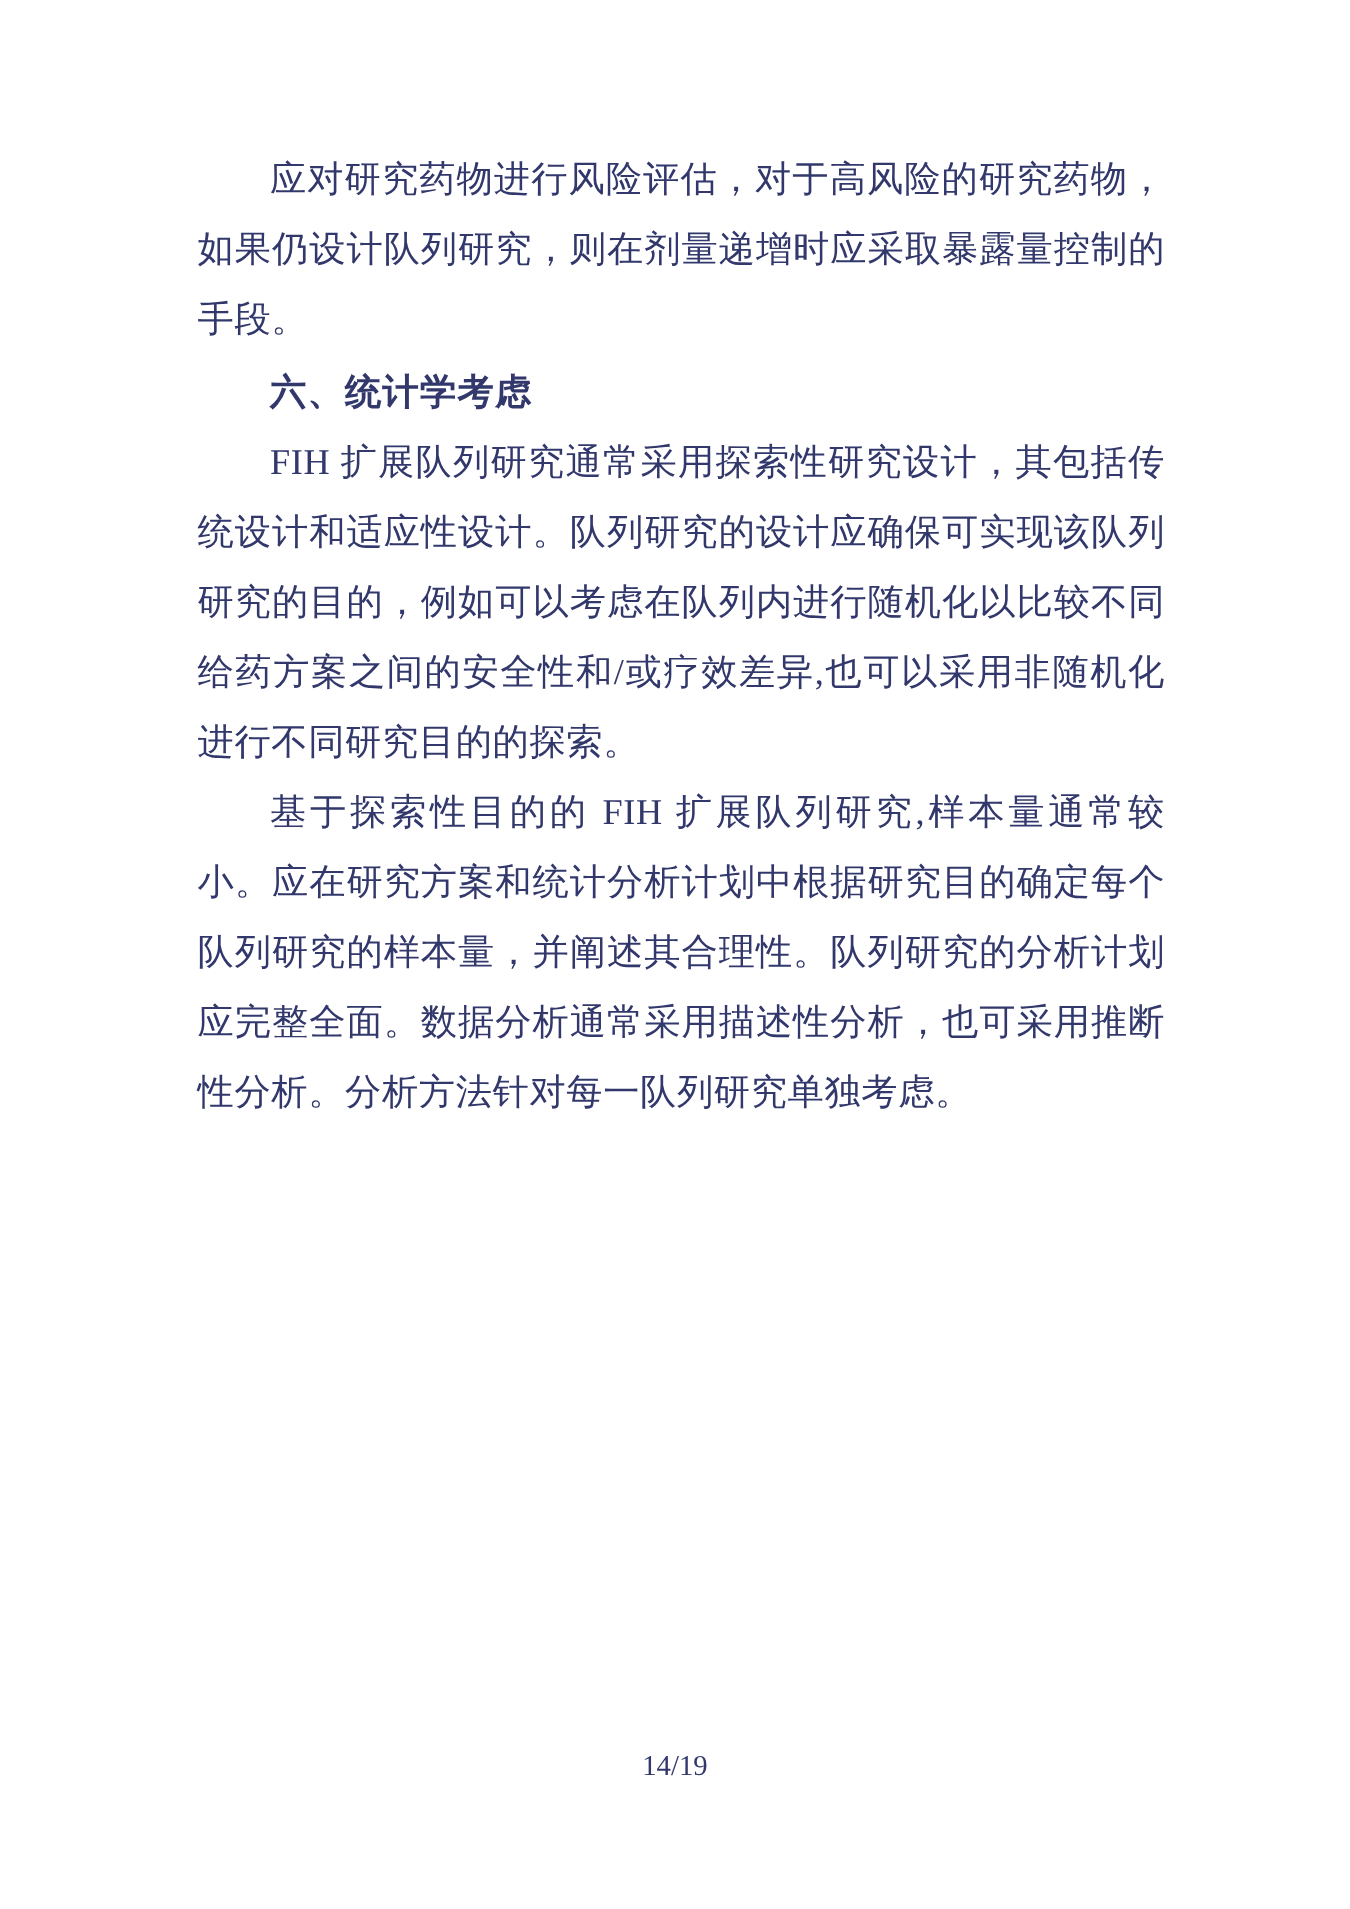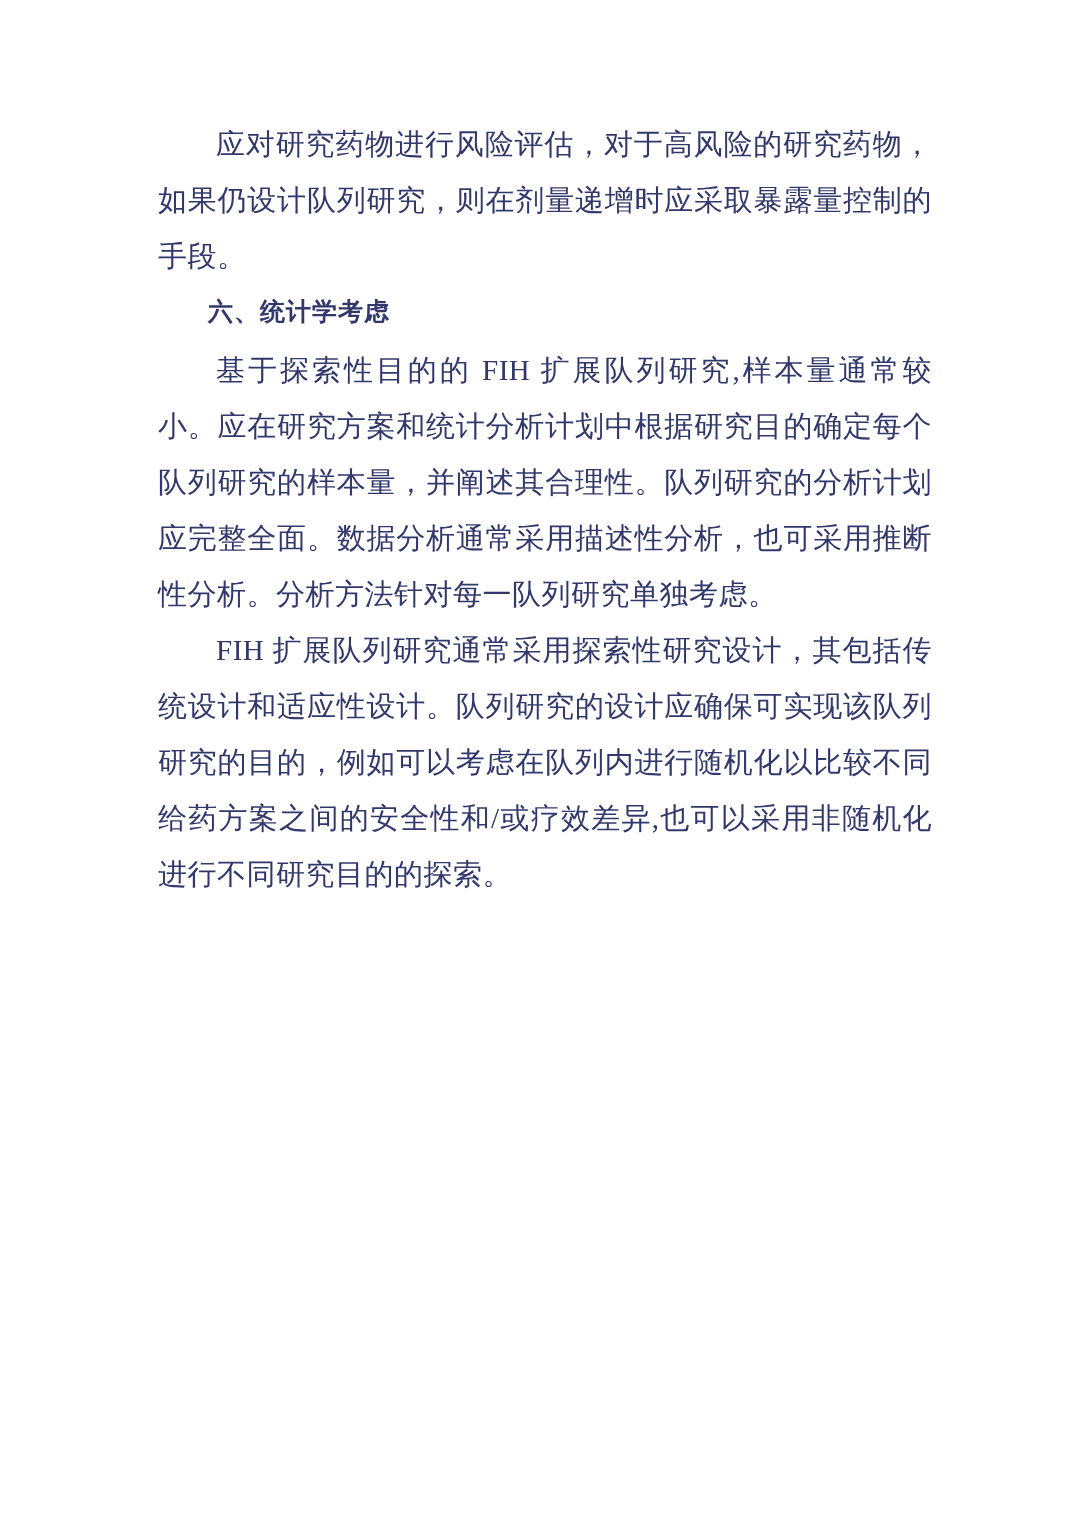--- a/index.html
+++ b/index.html
@@ -30,40 +30,43 @@
     text-align: justify;
     text-justify: inter-character;
     letter-spacing: 0.5px;
   }
   .para {
     margin: 0;
     text-indent: 2em;
   }
   .heading {
     margin: 2px 0 0 0;
-    font-size: 25px;
+    font-size: 29px;
     line-height: 56px;
     font-weight: bold;
     text-indent: 2em;
-    font-family: Liberation Mono, monospace;
+    font-family: Liberation Serif, serif;
     letter-spacing: 1px;
   }
   .page-footer {
     position: absolute;
     left: 0;
     right: 0;
     top: 1398px;
     text-align: center;
     font-size: 23px;
     line-height: 30px;
   }
 </style>
 </head>
 <body>
 
 <main class="page">
   <section class="body-text">
     <p class="para">应对研究药物进行风险评估，对于高风险的研究药物，如果仍设计队列研究，则在剂量递增时应采取暴露量控制的手段。</p>
     <h2 class="heading">六、统计学考虑</h2>
+    <p class="para">FIH 扩展队列研究通常采用探索性研究设计，其包括传统设计和适应性设计。队列研究的设计应确保可实现该队列研究的目的，例如可以考虑在队列内进行随机化以比较不同给药方案之间的安全性和/或疗效差异,也可以采用非随机化进行不同研究目的的探索。</p>
     <p class="para">基于探索性目的的 FIH 扩展队列研究,样本量通常较小。应在研究方案和统计分析计划中根据研究目的确定每个队列研究的样本量，并阐述其合理性。队列研究的分析计划应完整全面。数据分析通常采用描述性分析，也可采用推断性分析。分析方法针对每一队列研究单独考虑。</p>
-    <p class="para">FIH 扩展队列研究通常采用探索性研究设计，其包括传统设计和适应性设计。队列研究的设计应确保可实现该队列研究的目的，例如可以考虑在队列内进行随机化以比较不同给药方案之间的安全性和/或疗效差异,也可以采用非随机化进行不同研究目的的探索。</p>
   </section>
+  <footer class="page-footer">
+    <span>14/19</span>
+  </footer>
 </main>
 
 </body></html>

